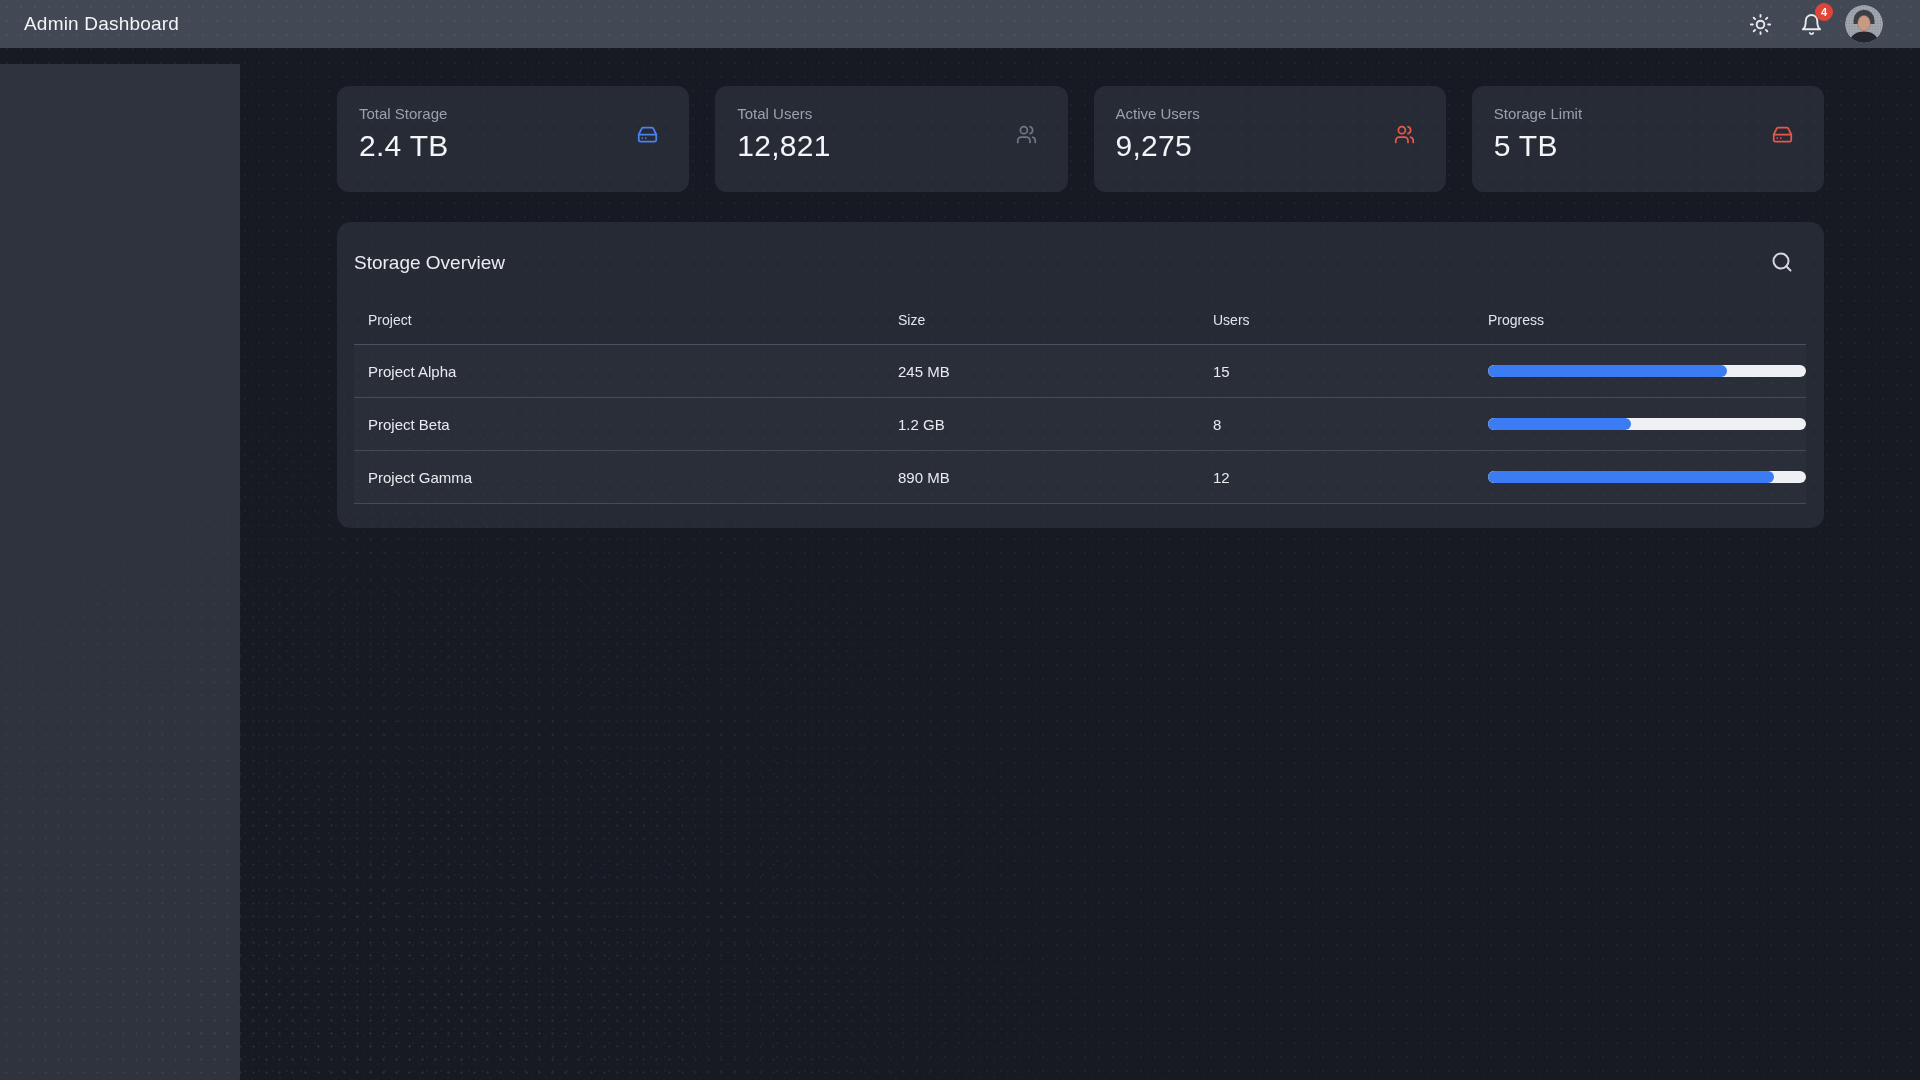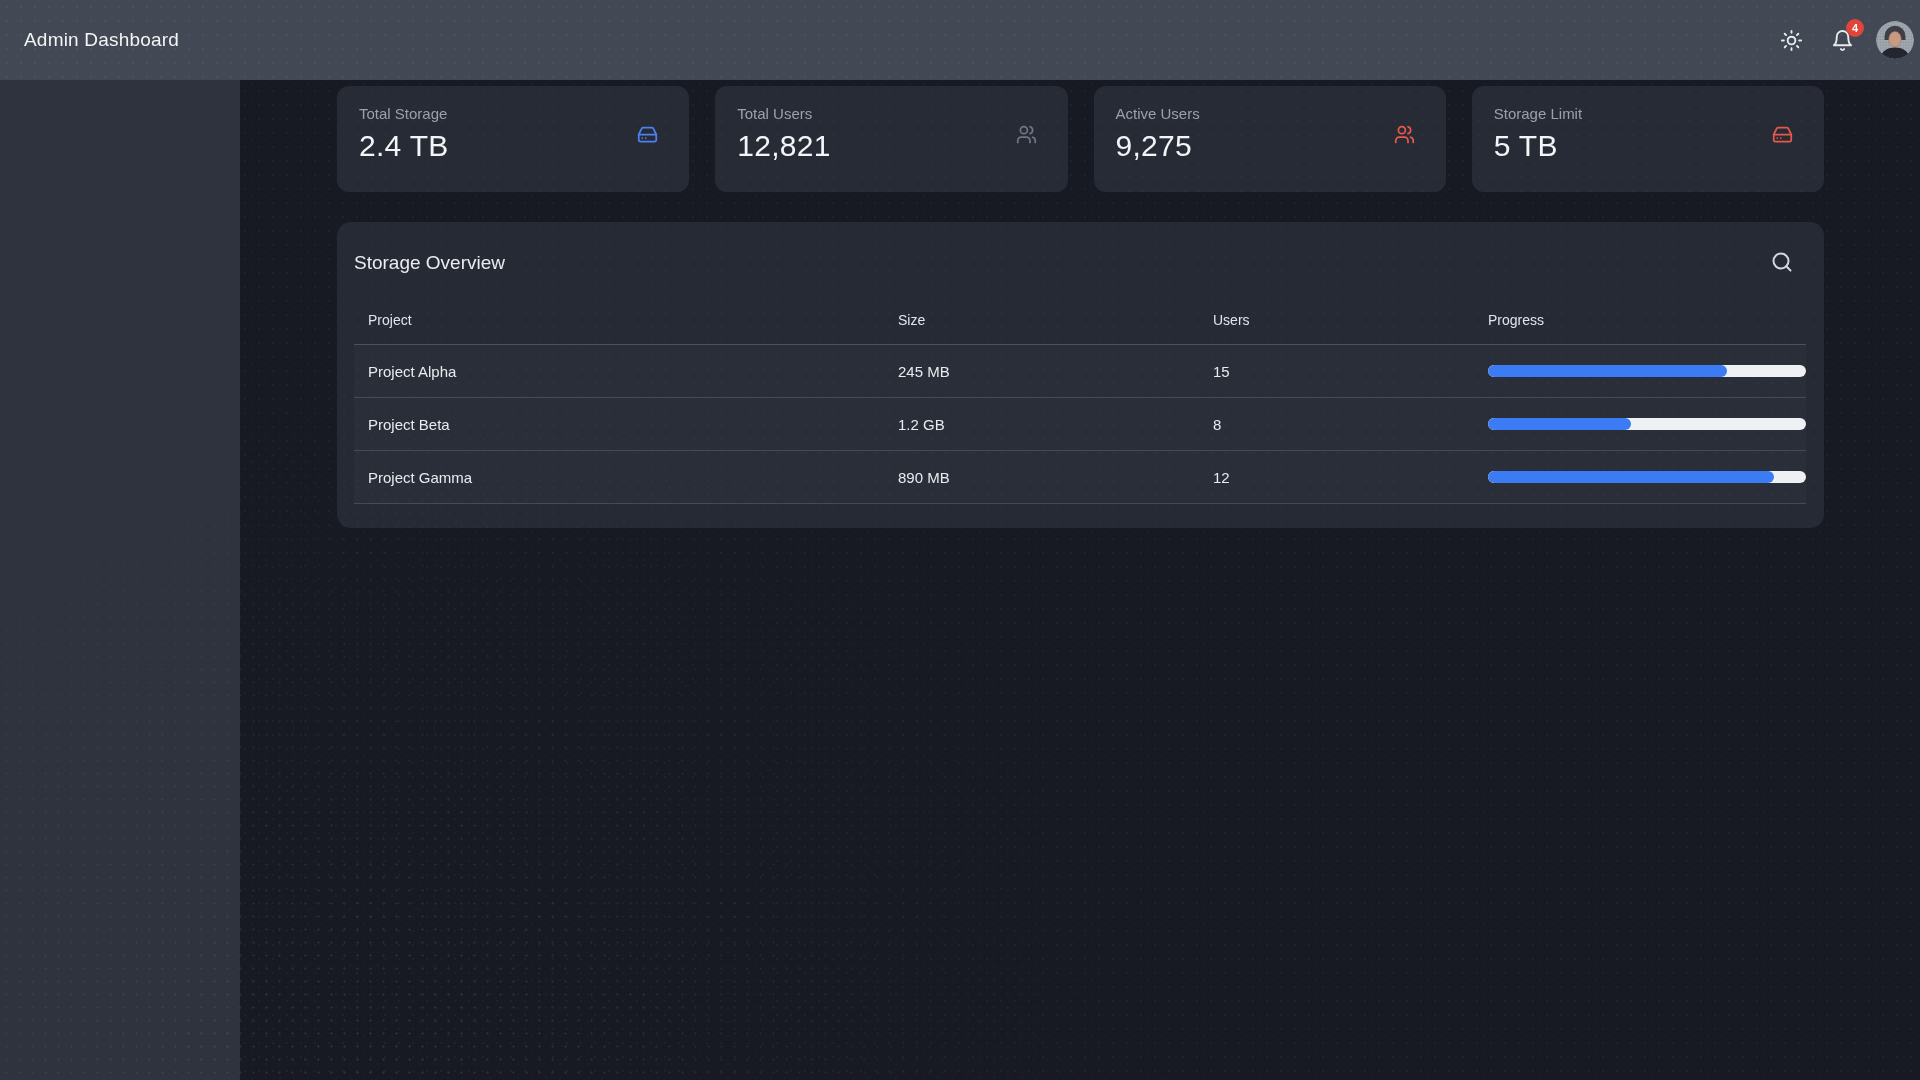--- a/index.html
+++ b/index.html
@@ -19,26 +19,26 @@
   .dots-accent {
     position: fixed; inset: 0; pointer-events: none; z-index: 5;
     background-image: radial-gradient(rgba(160,172,192,0.16) 1px, transparent 1.3px);
     background-size: 13px 13px;
     -webkit-mask-image: radial-gradient(circle at 20% 102%, rgba(0,0,0,.9), transparent 42%);
     mask-image: radial-gradient(circle at 20% 102%, rgba(0,0,0,.9), transparent 42%);
   }
 
   
   .topbar {
-    position: absolute; top: 0; left: 0; width: 1920px; height: 80px;
+    position: absolute; top: 0; left: 0; width: 1920px; height: 48px;
     background-color: #424854;
     background-image: radial-gradient(rgba(255,255,255,0.05) 1px, transparent 1.3px);
     background-size: 14px 14px;
     display: flex; align-items: center; justify-content: space-between;
-    padding: 0 6px 0 24px; z-index: 10;
+    padding: 0 37px 0 24px; z-index: 10;
   }
   .topbar-title { font-size: 19px; font-weight: 400; color: #f2f4f6; letter-spacing: .2px; }
   .topbar-right { display: flex; align-items: center; gap: 17px; }
   .icon-btn {
     width: 34px; height: 34px; display: flex; align-items: center; justify-content: center;
     color: #e7eaee; cursor: pointer; position: relative; background: none; border: none;
   }
   .icon-btn svg { display: block; }
   .badge {
     position: absolute; top: -4px; right: -5px; min-width: 18px; height: 18px;

